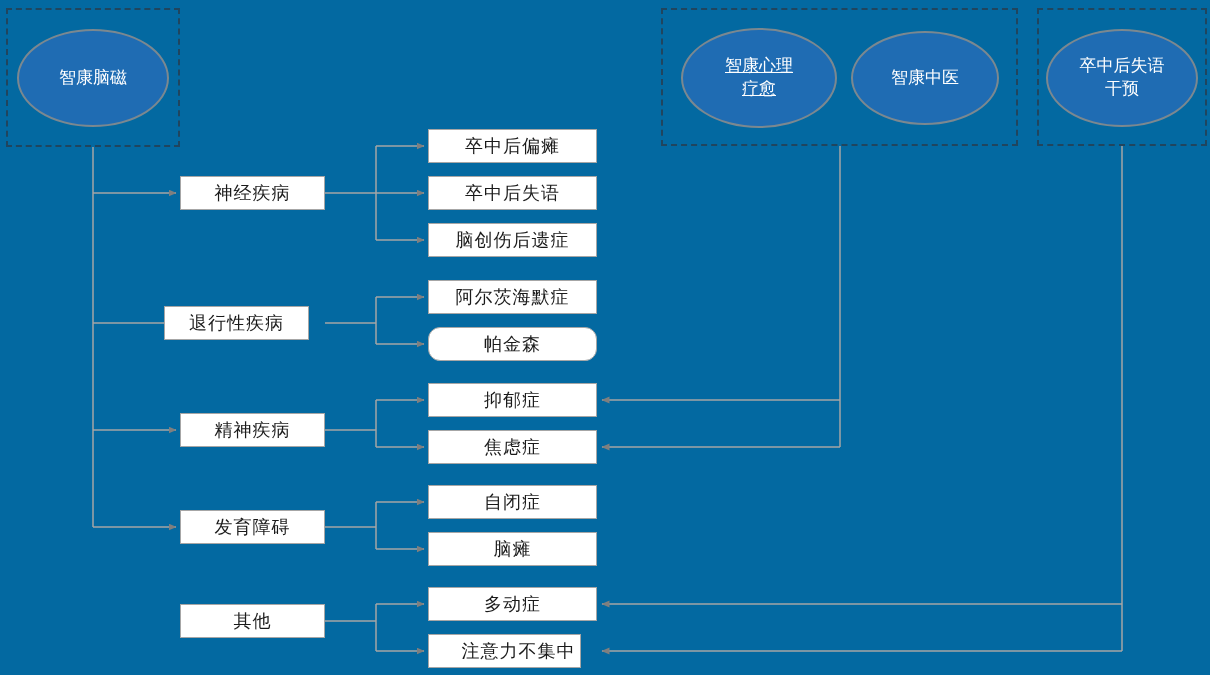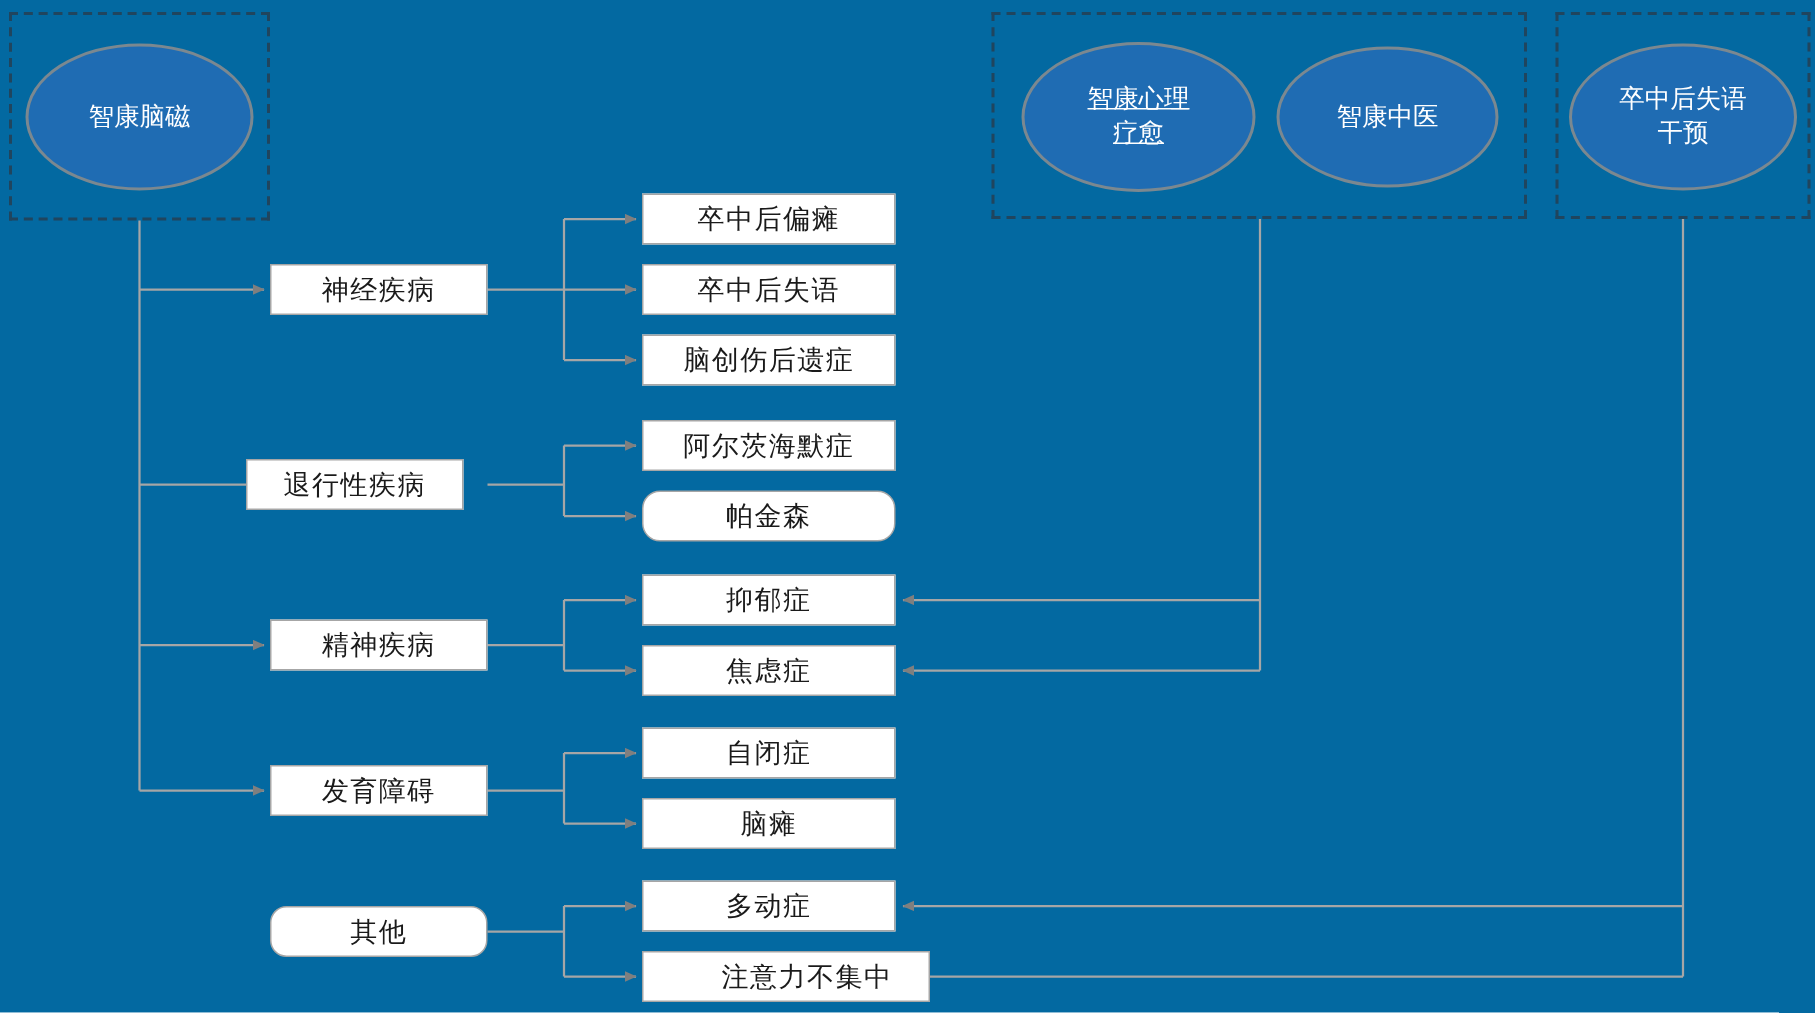--- a/index.html
+++ b/index.html
@@ -84,31 +84,31 @@
   <div class="ellipse" style="left:681px;top:28px;width:156px;height:100px;text-decoration:underline;">智康心理
 疗愈</div>
   <div class="ellipse" style="left:851px;top:31px;width:148px;height:94px;">智康中医</div>
   <div class="ellipse" style="left:1046px;top:29px;width:152px;height:98px;">卒中后失语
 干预</div>
 
   <div class="rectnode" style="left:180px;top:176px;width:145px;height:34px;">神经疾病</div>
   <div class="rectnode" style="left:164px;top:306px;width:145px;height:34px;">退行性疾病</div>
   <div class="rectnode" style="left:180px;top:413px;width:145px;height:34px;">精神疾病</div>
   <div class="rectnode" style="left:180px;top:510px;width:145px;height:34px;">发育障碍</div>
-  <div class="rectnode" style="left:180px;top:604px;width:145px;height:34px;border-radius:11px;">其他</div>
+  <div class="rectnode" style="left:180px;top:604px;width:145px;height:34px;">其他</div>
 
   <div class="rectnode" style="left:428px;top:129px;width:169px;height:34px;">卒中后偏瘫</div>
   <div class="rectnode" style="left:428px;top:176px;width:169px;height:34px;">卒中后失语</div>
   <div class="rectnode" style="left:428px;top:223px;width:169px;height:34px;">脑创伤后遗症</div>
 
   <div class="rectnode" style="left:428px;top:280px;width:169px;height:34px;">阿尔茨海默症</div>
   <div class="rectnode" style="left:428px;top:327px;width:169px;height:34px;border-radius:12px;">帕金森</div>
 
   <div class="rectnode" style="left:428px;top:383px;width:169px;height:34px;">抑郁症</div>
   <div class="rectnode" style="left:428px;top:430px;width:169px;height:34px;">焦虑症</div>
 
   <div class="rectnode" style="left:428px;top:485px;width:169px;height:34px;">自闭症</div>
   <div class="rectnode" style="left:428px;top:532px;width:169px;height:34px;">脑瘫</div>
 
   <div class="rectnode" style="left:428px;top:587px;width:169px;height:34px;">多动症</div>
-  <div class="rectnode" style="left:428px;top:634px;width:192px;height:34px;padding-left:28px;">注意力不集中</div>
+  <div class="rectnode" style="left:428px;top:634px;width:153px;height:34px;padding-left:28px;">注意力不集中</div>
 
 </div>
 
 </body></html>

